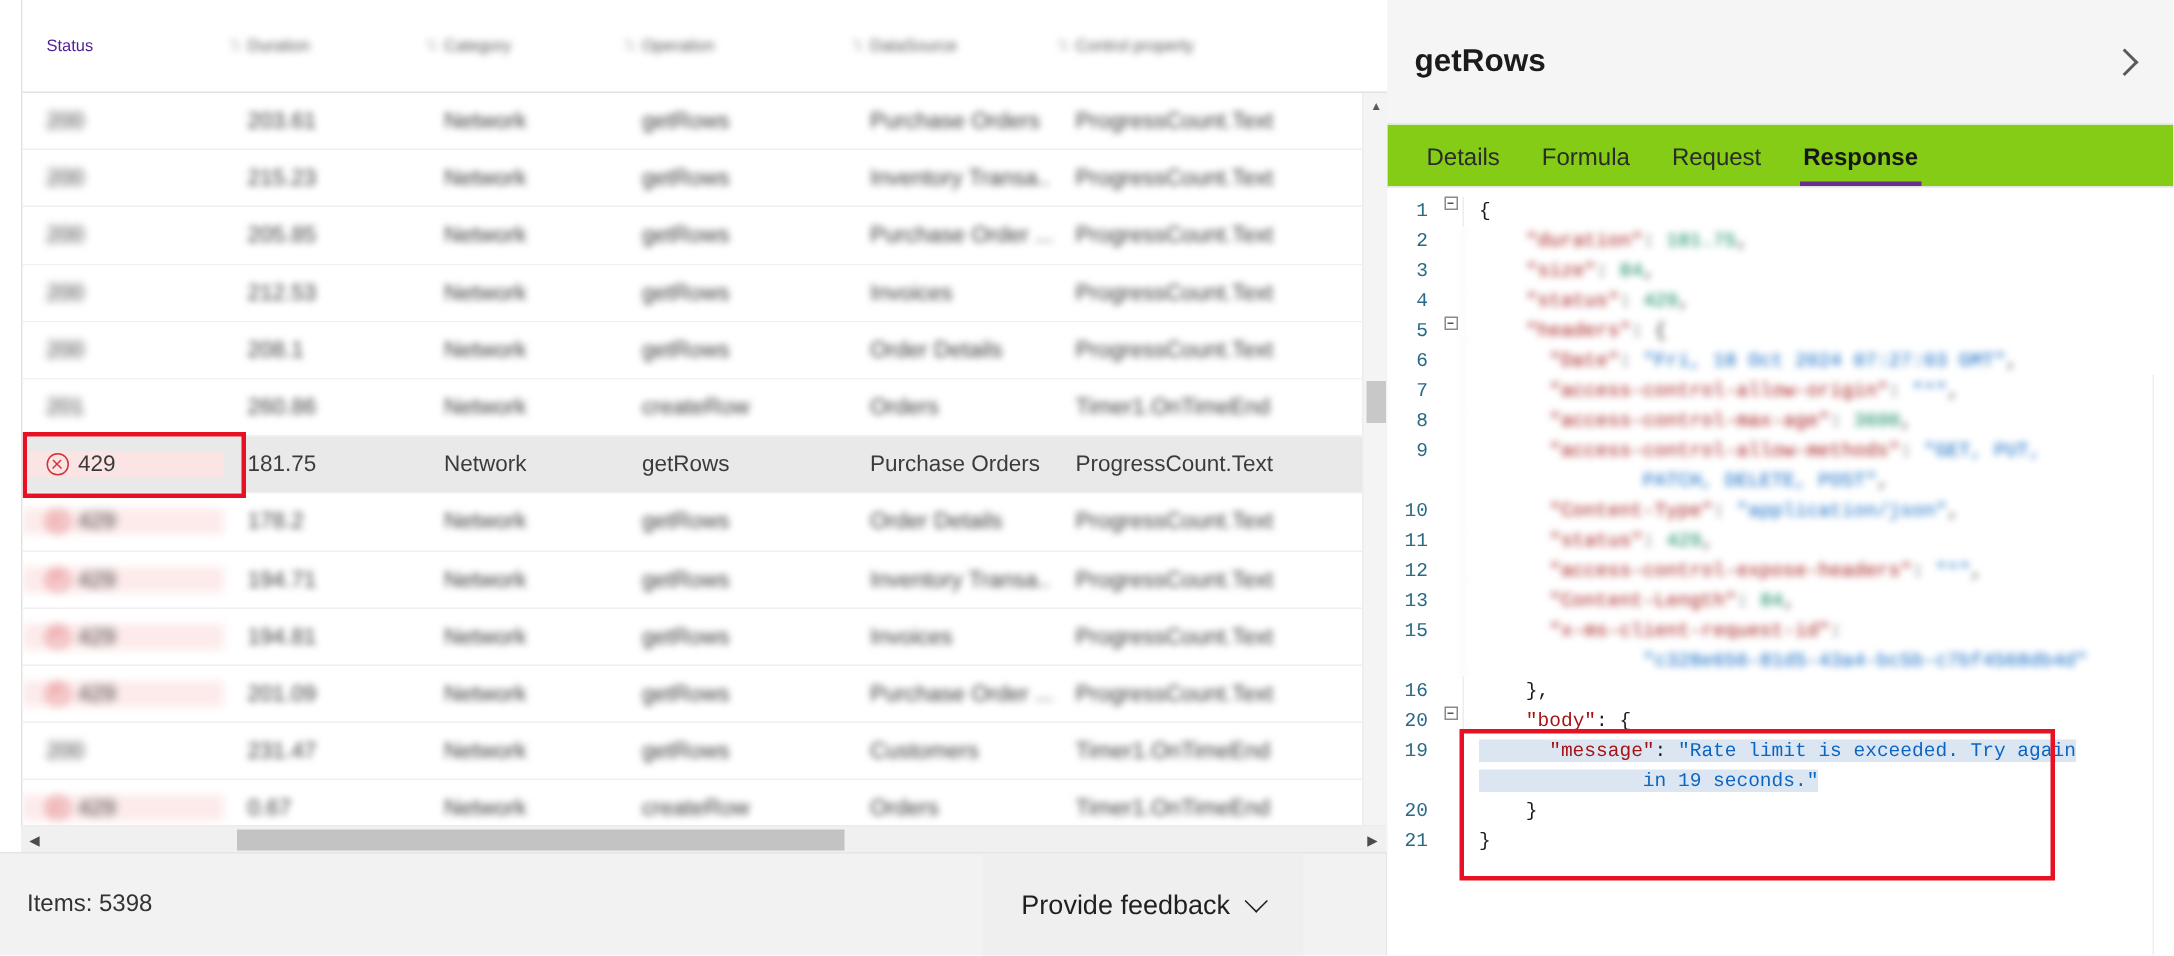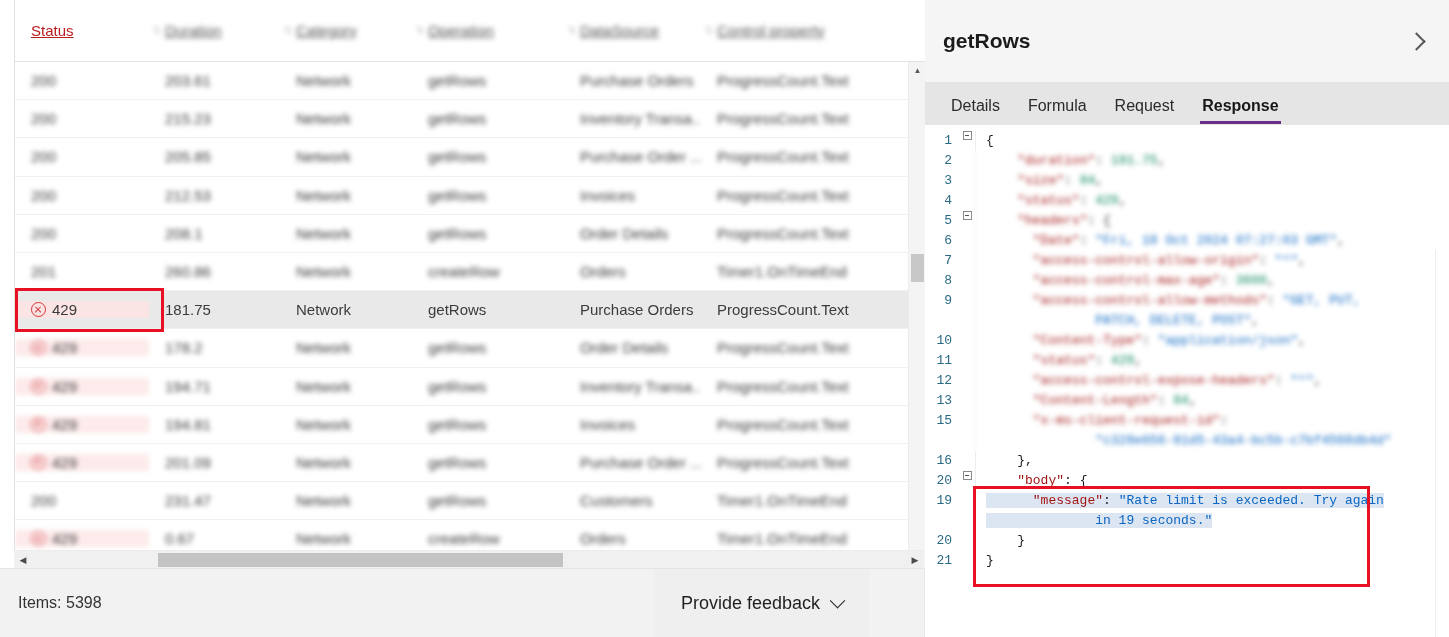--- a/index.html
+++ b/index.html
@@ -39,26 +39,25 @@
   
   .thead {
     display: flex;
     height: 62px;
     align-items: center;
     background: #ffffff;
     border-bottom: 1px solid #e1e1e1;
     position: relative;
   }
   .th {
-    font-size: 15px;
-    color: #b91c1c;
+    font-size: 11px;
+    color: #4c1d95;
     white-space: nowrap;
     overflow: hidden;
     padding-left: 0px;
-    text-decoration: underline;
   }
   .th.blurred { filter: blur(2.6px); color: #555; }
   .col-sep {
     width: 16px;
     text-align: center;
     color: #cfcfcf;
     font-size: 11px;
     flex: none;
     filter: blur(2.2px);
   }
@@ -233,21 +232,21 @@
     position: absolute;
     right: 26px;
     width: 13px; height: 13px;
     border-top: 2px solid #5a5a5a;
     border-right: 2px solid #5a5a5a;
     transform: rotate(45deg);
     cursor: pointer;
   }
   .rp-tabs {
     height: 42px;
-    background: #e5e5e5;
+    background: #84cc16;
     display: flex;
     align-items: flex-end;
     padding-left: 12px;
     border-bottom: 1px solid #e6e6e6;
   }
   .tab {
     padding: 0 14px 9px 14px;
     font-size: 16px;
     color: #2b2b2b;
     cursor: pointer;

